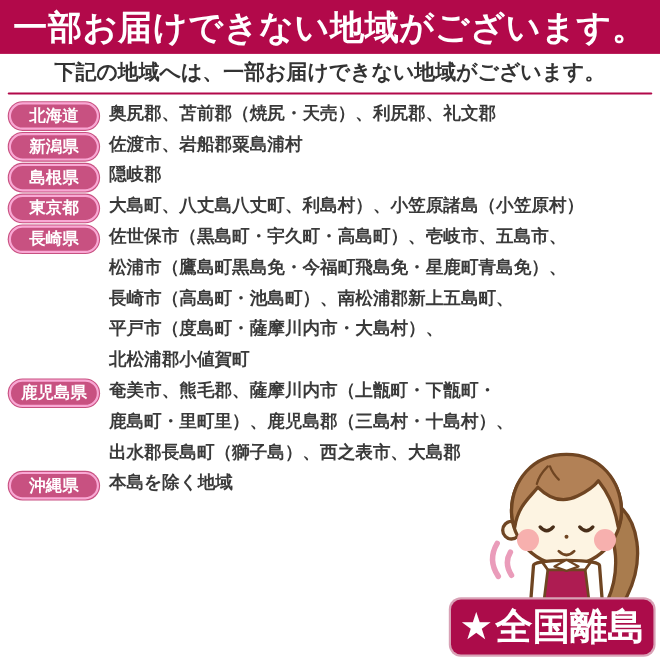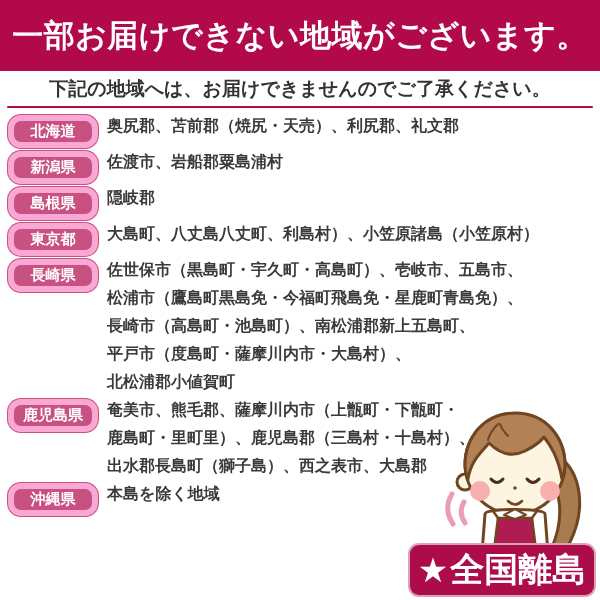--- a/index.html
+++ b/index.html
@@ -4,40 +4,40 @@
 <style>
   html,body{margin:0;padding:0;}
   body{
     width:600px;height:600px;position:relative;overflow:hidden;
     background:#ffffff;
     font-family:"Liberation Sans","DejaVu Sans",sans-serif;
     color:#3a3a3a;
   }
   
   .banner{
-    width:600px;height:71px;background:#b2094a;
+    width:600px;height:49px;background:#b2094a;
     display:flex;align-items:center;justify-content:center;
   }
   .banner .title{
     color:#ffffff;font-size:31px;font-weight:bold;letter-spacing:.5px;white-space:nowrap;
   }
   
   .intro{
     margin-top:6px;text-align:center;font-size:19px;font-weight:bold;
     line-height:24px;color:#333333;
   }
   .divider{
     height:2px;background:#b2094a;margin:5px 7px 4px 7px;border-radius:1px;
   }
   
   .region-list{margin:4px 0 0 8px;}
   .region-row{display:flex;align-items:flex-start;}
   .pref-label{
     flex:0 0 auto;width:78px;height:21px;margin-top:3px;margin-right:9px;
-    background:#c85181;border:6px solid #f9a8d4;border-radius:13px;
+    background:#c85181;border:2px solid #f9a8d4;border-radius:13px;
     box-shadow:0 0 0 1px #c85181;
     color:#ffffff;font-size:15px;font-weight:bold;
     display:flex;align-items:center;justify-content:center;white-space:nowrap;
   }
   .region-lines{flex:1 1 auto;min-width:0;}
   .region-line{height:28px;line-height:28px;font-size:16px;font-weight:600;white-space:nowrap;}
   .line-text.highlight{
     background:#ffff00;color:#000000;font-weight:bold;padding:3px 4px 3px 2px;
   }
   
@@ -55,21 +55,21 @@
   .badge .star{margin-right:2px;}
 </style>
 </head>
 <body>
 
 <div class="banner">
   <div class="title">一部お届けできない地域がございます。</div>
 </div>
 
 <div class="intro">
-  <div>下記の地域へは、お届けできませんのでご了承ください。</div>
+  <div>下記の地域へは、一部お届けできない地域がございます。</div>
 </div>
 <div class="divider"></div>
 
 <div class="region-list">
   <div class="region-row">
     <div class="pref-label">北海道</div>
     <div class="region-lines">
         <div class="region-line"><span class="line-text">奥尻郡、苫前郡（焼尻・天売）、利尻郡、礼文郡</span></div>
       </div>
   </div>

